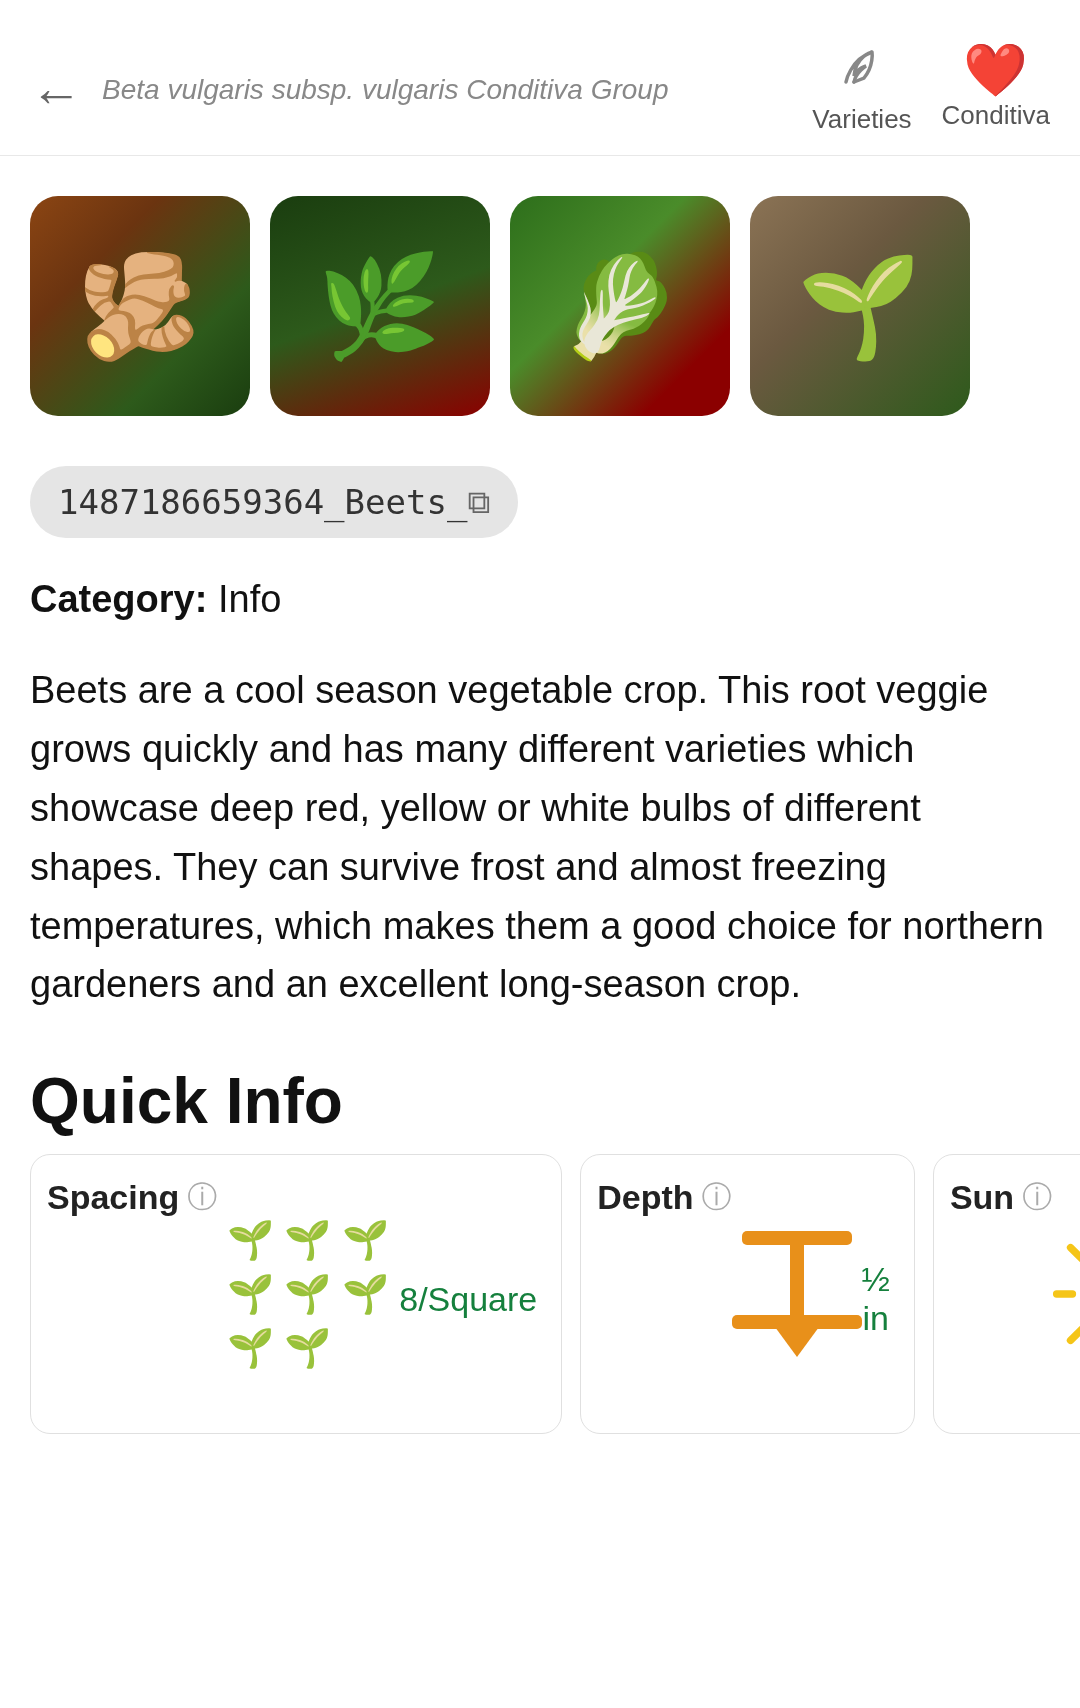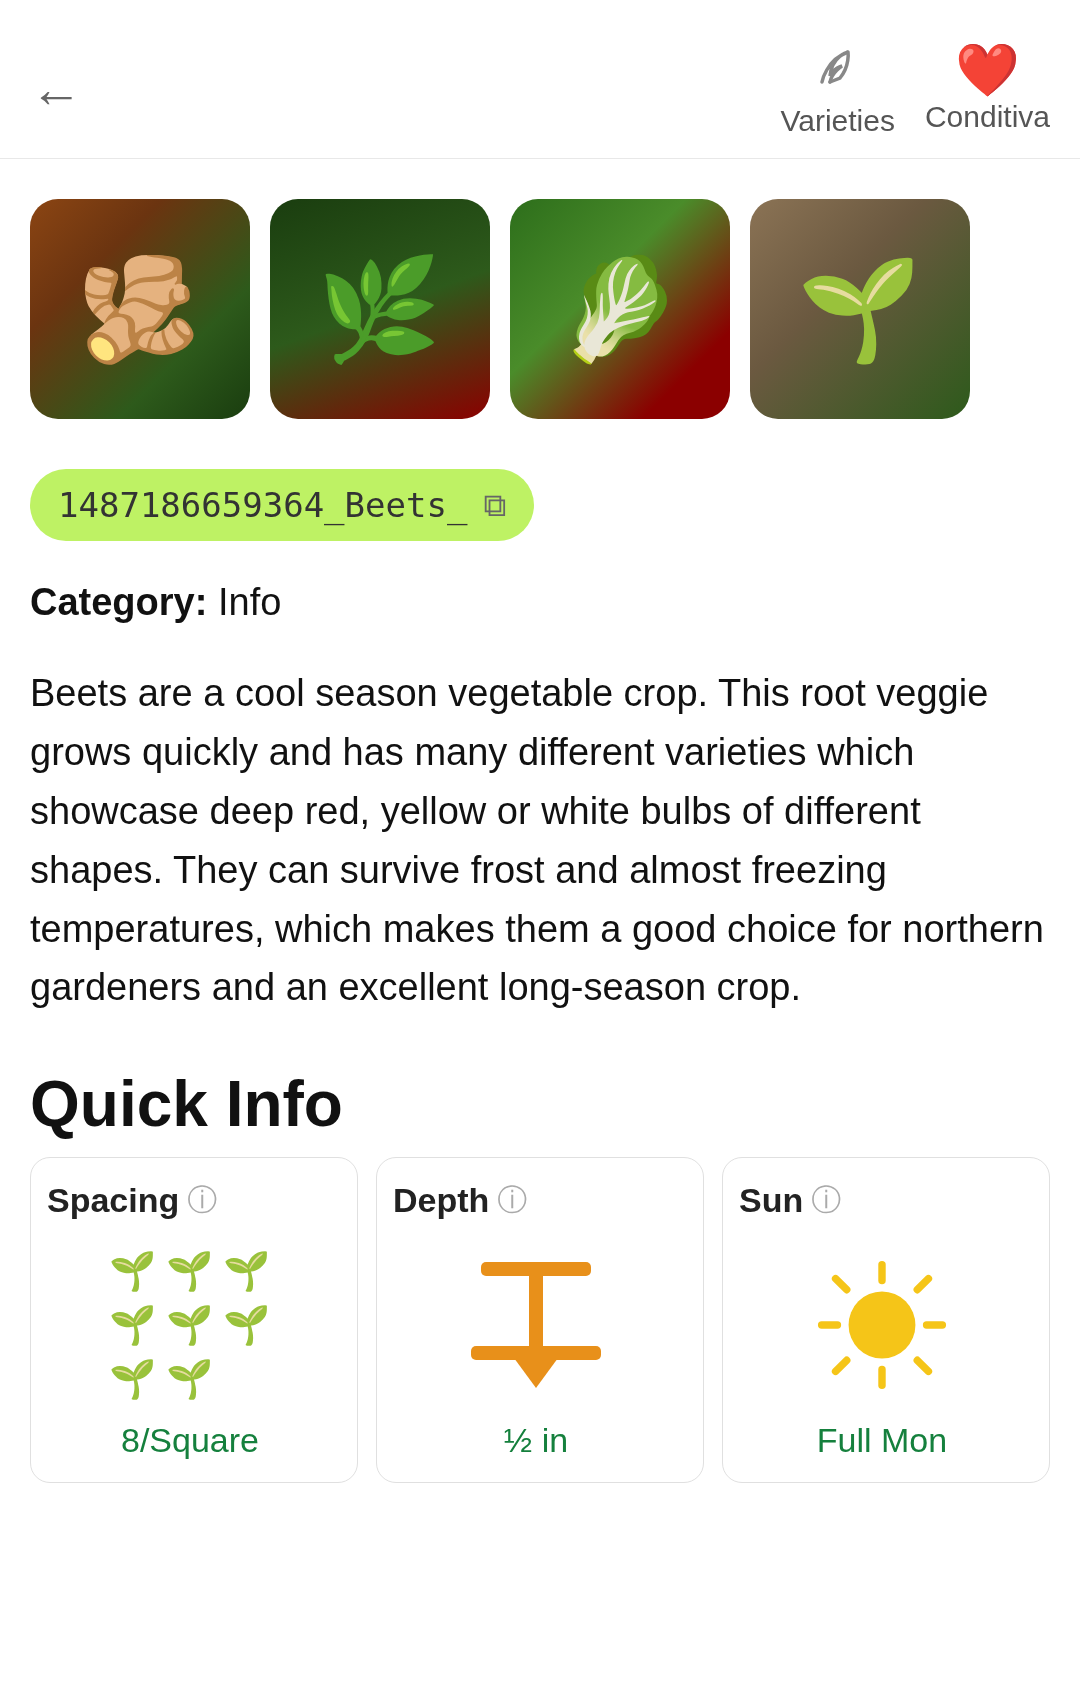--- a/index.html
+++ b/index.html
@@ -54,21 +54,21 @@
       display: flex;
       flex-direction: column;
       align-items: center;
       cursor: pointer;
     }
     .header-action-icon {
       font-size: 52px;
       line-height: 1;
     }
     .header-action-label {
-      font-size: 30px;
+      font-size: 26px;
       color: #555;
       margin-top: 4px;
     }
     .icon-leaf { color: #888; }
     .icon-heart { color: #e53935; }
 
     
     .gallery {
       display: flex;
       flex-direction: row;
@@ -88,24 +88,23 @@
       font-size: 80px;
     }
 
     
     .id-chip-container {
       padding: 30px 30px 20px 30px;
     }
     .id-chip {
       display: inline-flex;
       align-items: center;
-      background: #bef264;
+      background: #e5e5e5;
       border-radius: 50px;
       padding: 16px 28px;
-      gap: 16px;
     }
     .id-chip-text {
       font-size: 34px;
       color: #333;
       font-family: monospace;
     }
     .id-chip-copy {
       font-size: 32px;
       color: #666;
       cursor: pointer;
@@ -143,21 +142,21 @@
       flex-direction: row;
       gap: 18px;
     }
     .quick-info-card {
       flex: 1;
       background: #fff;
       border: 1px solid #e0e0e0;
       border-radius: 20px;
       padding: 22px 24px 22px 16px;
       display: flex;
-      flex-direction: column;
+      flex-direction: row;
       align-items: center;
       min-height: 280px;
     }
     .card-header {
       display: flex;
       align-items: center;
       gap: 8px;
       margin-bottom: 18px;
       align-self: flex-start;
     }
@@ -240,20 +239,21 @@
     }
   </style>
 </head>
 <body>
 
 <div class="header">
   <div class="back-btn">
     <span>←</span>
   </div>
   <div class="header-title-block">
+    <div class="header-subtitle">Beta vulgaris subsp. vulgaris Conditiva Group</div>
   </div>
   <div class="header-actions">
     <div class="header-action-item">
       <span class="header-action-icon icon-leaf">
         <svg width="52" height="52" viewBox="0 0 52 52" fill="none" xmlns="http://www.w3.org/2000/svg">
           <path d="M10 42 C10 42 14 20 36 12 C36 12 20 16 18 36 C18 36 22 28 30 26 C30 26 20 32 18 42" stroke="#888" stroke-width="3.5" fill="none" stroke-linecap="round"></path>
           <path d="M36 12 C36 12 38 26 28 38 L18 42" stroke="#888" stroke-width="3.5" fill="none" stroke-linecap="round"></path>
         </svg>
       </span>
       <span class="header-action-label">Varieties</span>

